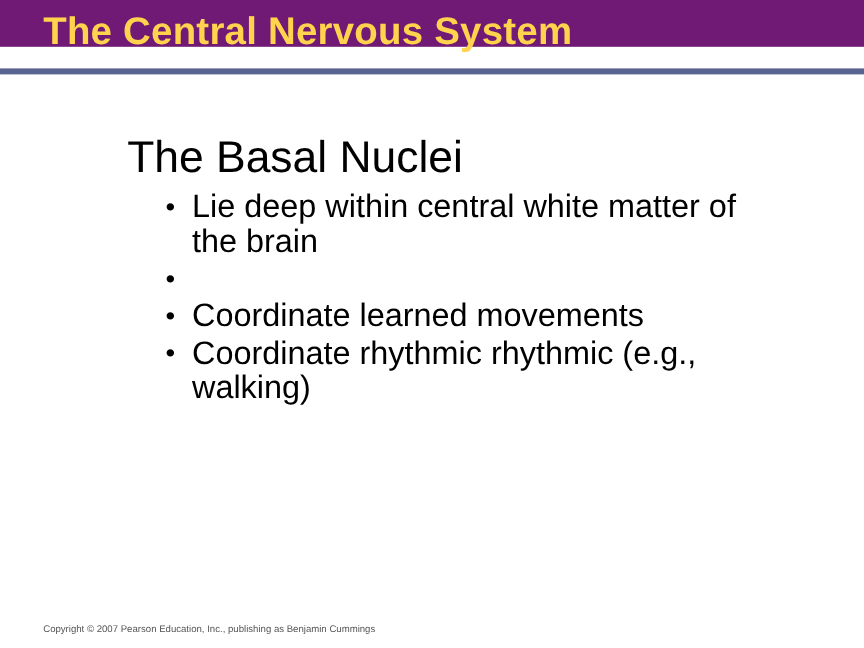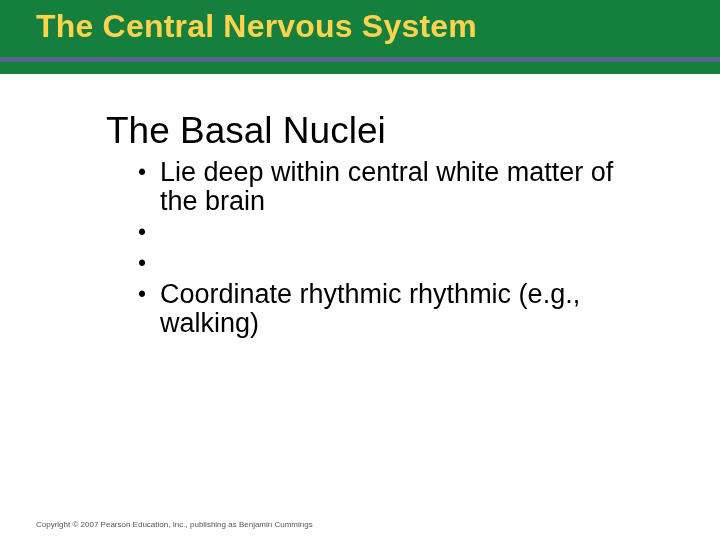--- a/index.html
+++ b/index.html
@@ -17,22 +17,22 @@
     position: relative;
     width: 720px;
     height: 540px;
     background: #ffffff;
   }
   .title-bar {
     position: absolute;
     left: 0;
     top: 0;
     width: 720px;
-    height: 74px;
-    background: #15803d;
+    height: 39px;
+    background: #701a75;
   }
   .title-accent {
     position: absolute;
     left: 0;
     top: 57px;
     width: 720px;
     height: 5px;
     background: #5a6490;
   }
   .slide-title {
@@ -111,20 +111,21 @@
     <div class="bullets">
       <div class="bullet-row">
         <span class="bullet-mark">•</span>
         <span class="bullet-text">Lie deep within central white matter of the brain</span>
       </div>
       <div class="bullet-row">
         <span class="bullet-mark">•</span>
       </div>
       <div class="bullet-row">
         <span class="bullet-mark">•</span>
+        <span class="bullet-text">Coordinate learned movements</span>
       </div>
       <div class="bullet-row">
         <span class="bullet-mark">•</span>
         <span class="bullet-text">Coordinate rhythmic rhythmic (e.g., walking)</span>
       </div>
     </div>
   </div>
 
   <div class="footer">Copyright © 2007 Pearson Education, Inc., publishing as Benjamin Cummings</div>
 

